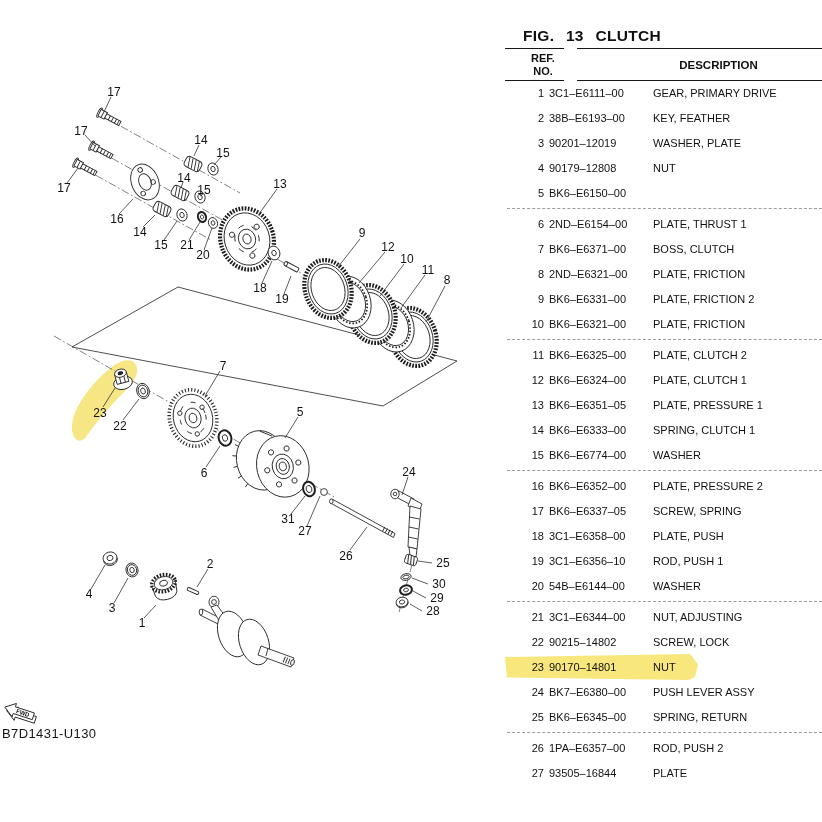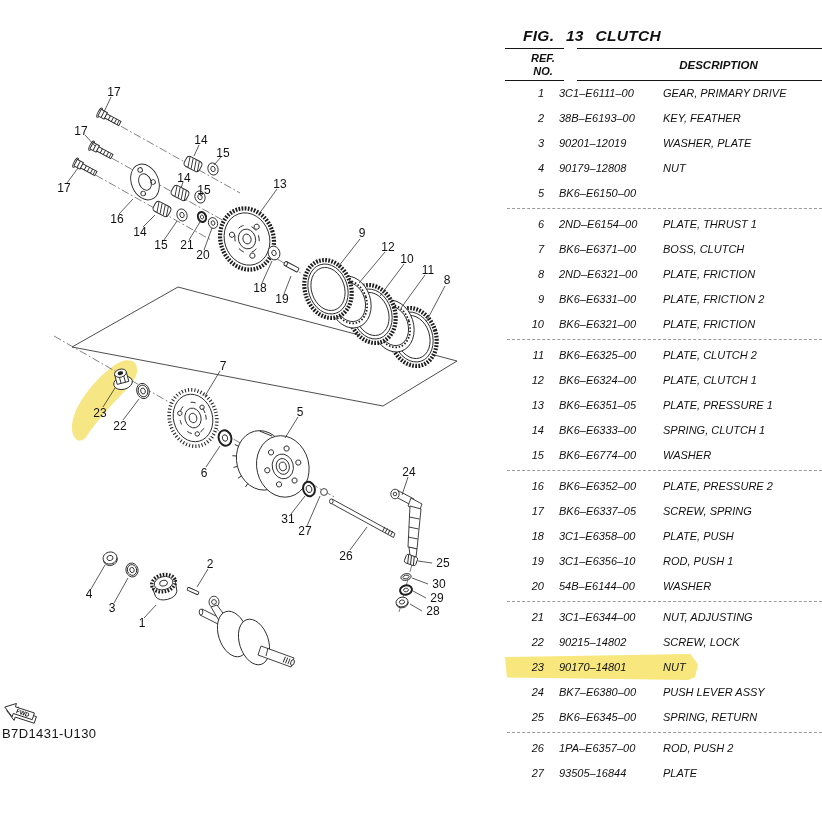--- a/index.html
+++ b/index.html
@@ -1,35 +1,35 @@
 <!DOCTYPE html>
 <html><head>
 <meta charset="utf-8">
 <style>
   html,body{margin:0;padding:0;background:#fff;}
   .page{position:relative;width:822px;height:822px;background:#fff;overflow:hidden;
         font-family:"Liberation Sans",sans-serif;color:#111;}
   .diagram{position:absolute;left:0;top:0;width:505px;height:822px;}
   .code{position:absolute;left:2px;top:726px;font-size:13px;letter-spacing:.4px;color:#151515;}
   
-  .table-area{position:absolute;left:505px;top:0;width:317px;height:822px;font-style:italic;}
+  .table-area{position:absolute;left:505px;top:0;width:317px;height:822px;}
   .fig-title{position:absolute;top:27px;left:18px;font-size:15.5px;font-weight:bold;
              word-spacing:7px;letter-spacing:.3px;}
   .thead{position:absolute;top:48px;left:0;right:0;display:flex;gap:13px;}
   .thead>div{border-top:1.6px solid #151515;border-bottom:1.6px solid #151515;height:31px;
              display:flex;align-items:center;}
   .h-ref{width:42px;padding-left:17px;flex-direction:column;justify-content:center;
          align-items:flex-start;font-size:11px;font-weight:bold;line-height:12.5px;}
   .h-part{width:106px;justify-content:center;font-size:11.5px;font-weight:bold;}
   .h-desc{flex:1;justify-content:center;font-size:11.5px;font-weight:bold;padding-left:38px;}
   .tbody{position:absolute;top:80px;left:0;right:0;}
   .row{display:flex;align-items:center;height:25px;font-size:11px;position:relative;}
   .row span{position:relative;}
   .c-ref{width:39px;text-align:right;}
-  .c-part{margin-left:15px;width:104px;}
+  .c-part{margin-left:5px;width:104px;}
   .c-desc{flex:1;}
   .band{position:absolute !important;left:0;top:0;bottom:-1px;width:193px;
         clip-path:polygon(0 12%,96% 0,100% 40%,98.5% 88%,95% 100%,1% 90%);}
   .sep{height:6px;position:relative;}
   .sep::after{content:"";position:absolute;left:2px;right:0;top:3px;border-top:1px dashed #9b9b9b;}
   
   .p{fill:#fff;stroke:#2b2b2b;stroke-width:.9;}
   .ln{fill:none;stroke:#2b2b2b;stroke-width:.9;}
   .thk{fill:#fff;stroke:#1e1e1e;stroke-width:2;}
   .teeth{fill:#fff;stroke:#1c1c1c;stroke-width:4.2;stroke-dasharray:1.7 1.4;}

